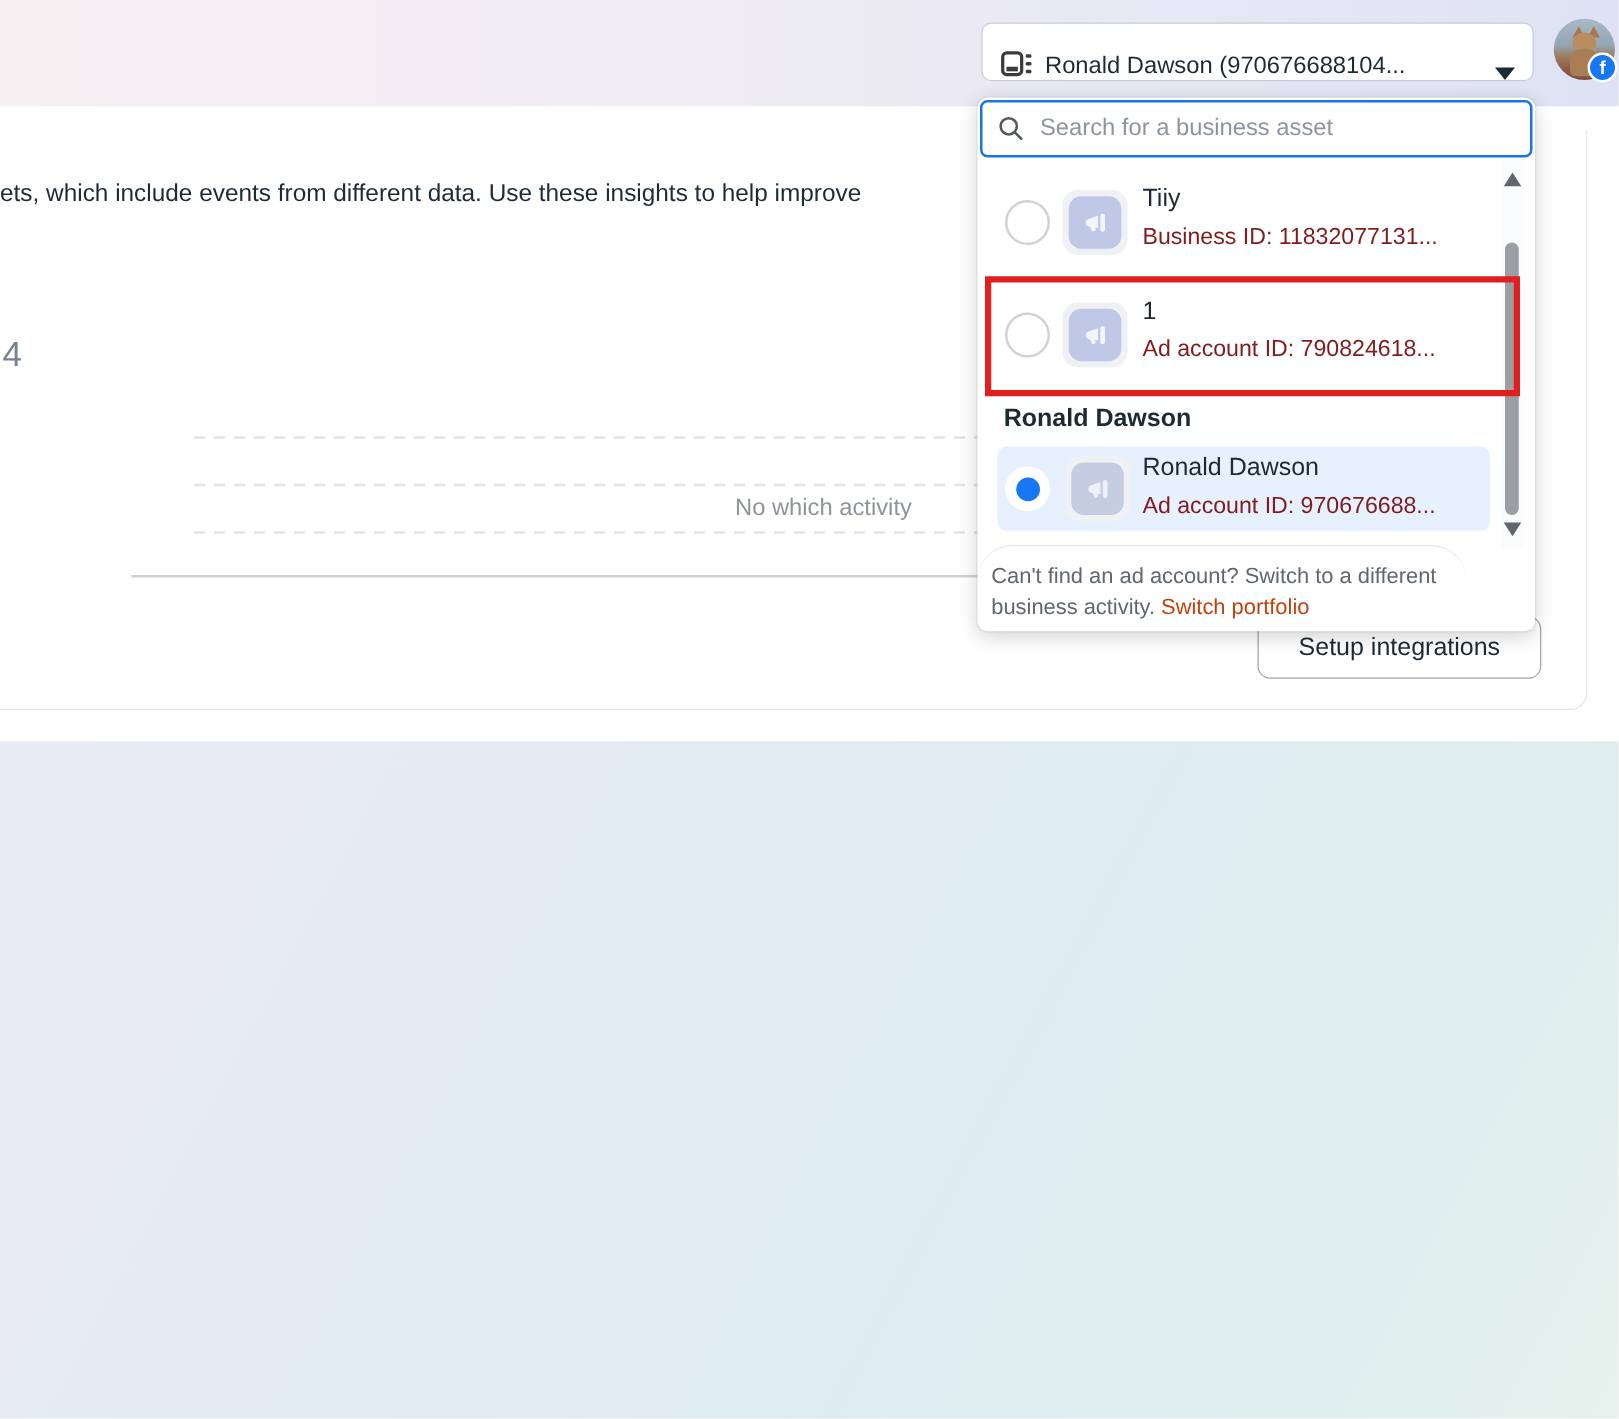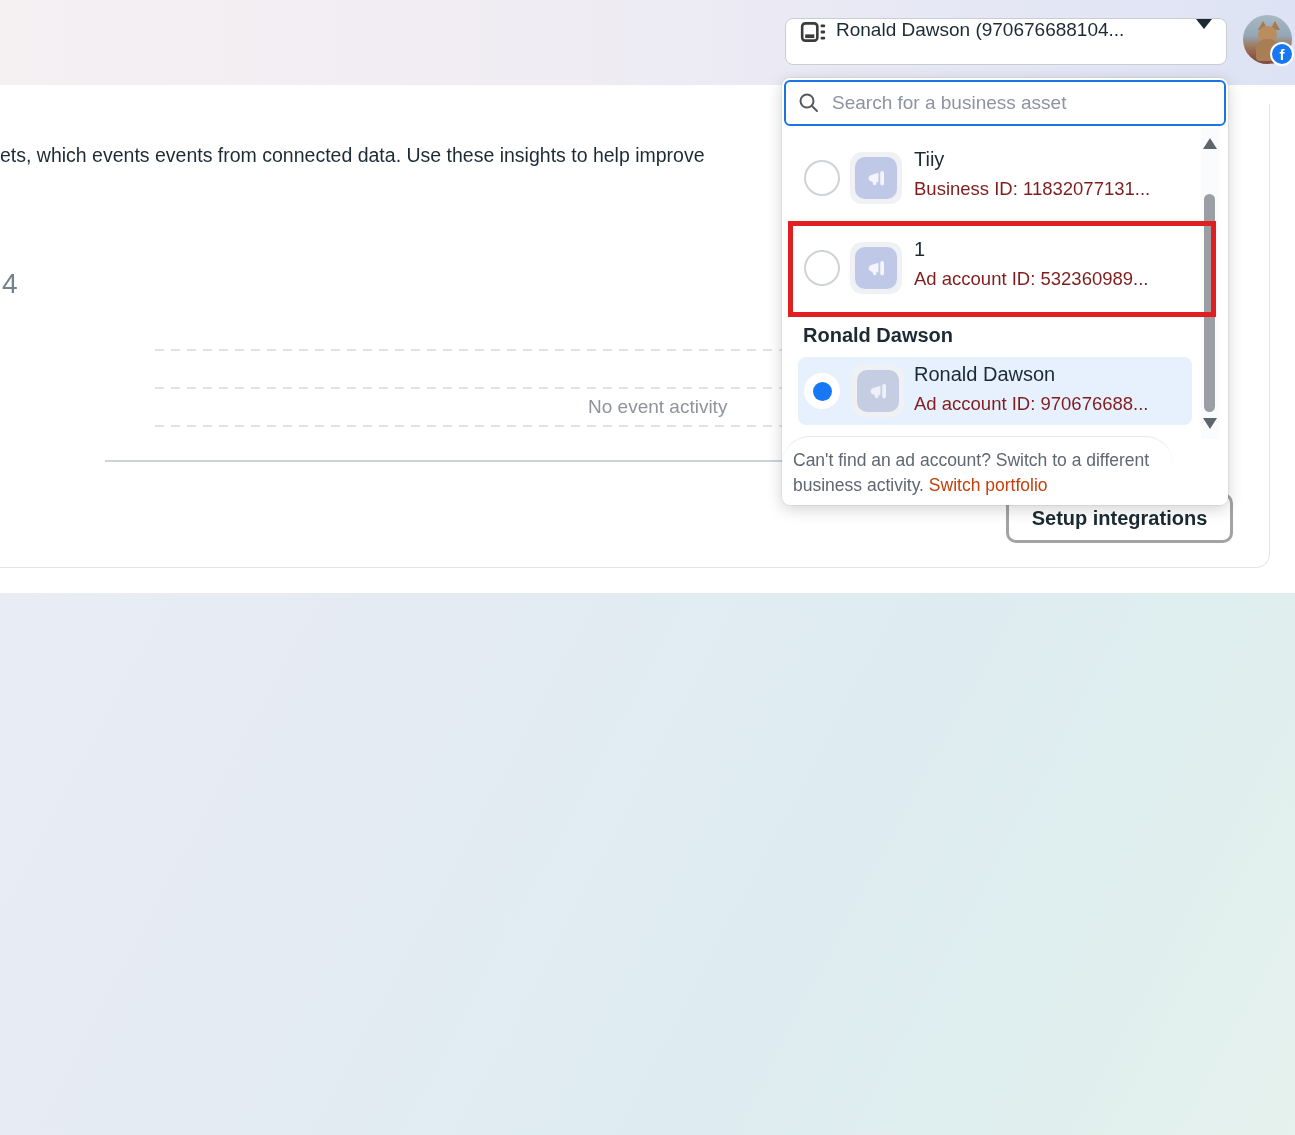--- a/index.html
+++ b/index.html
@@ -21,28 +21,28 @@
   .description { position:absolute; left:0; top:142px; width:782px; z-index:3;
     font-size:19.5px; line-height:26px; color:#1d2b34; white-space:nowrap; overflow:hidden; }
   .axis-metric { position:absolute; left:2px; top:268px; z-index:3; font-size:28px; color:#76828c; }
   .dash-line { position:absolute; left:155px; width:1063px; height:2px; z-index:3;
     background:repeating-linear-gradient(90deg,#e1e3e7 0 9px,transparent 9px 16px); }
   .dash-1 { top:349px; } .dash-2 { top:387px; } .dash-3 { top:425px; }
   .axis-line { position:absolute; left:105px; top:460px; width:1113px; height:2px; background:#cfd2d6; z-index:3; }
   .empty-state { position:absolute; left:588px; top:396px; z-index:3; font-size:19px; color:#8f949c; }
 
   .setup-btn { position:absolute; left:1006px; top:493px; width:227px; height:50px; z-index:5;
-    background:#fff; border:3px solid #a3a3a3; border-radius:10px;
-    font-size:20px; font-weight:700; color:#1c2b33;
+    background:#fff; border:1px solid #a3a3a3; border-radius:10px;
+    font-size:20px; font-weight:400; color:#1c2b33;
     display:flex; align-items:center; justify-content:center; cursor:pointer; }
 
   
   .trigger { position:absolute; left:785px; top:18px; width:442px; height:47px; z-index:15;
     background:#fff; border:1px solid #c9cdd3; border-radius:8px;
-    display:flex; align-items:flex-start; padding:0 14px; cursor:pointer; }
+    display:flex; align-items:flex-end; padding:0 14px; cursor:pointer; }
   .trigger-label { flex:1; margin-left:10px; font-size:19px; color:#1c2b33;
     white-space:nowrap; overflow:hidden; }
   .caret-down { width:0; height:0; border-left:8px solid transparent; border-right:8px solid transparent;
     border-top:10px solid #1c2b33; margin-left:8px; }
 
   .avatar { position:absolute; left:1243px; top:15px; width:49px; height:49px; border-radius:50%;
     z-index:15; cursor:pointer;
     background:linear-gradient(180deg,#a9b8c4 0%,#94a7b5 42%,#9d7c61 62%,#8e5545 85%,#7e4a42 100%); }
   .avatar-inner { position:absolute; inset:0; border-radius:50%; overflow:hidden; }
   .cat-ear-l,.cat-ear-r { position:absolute; top:6px; width:0; height:0;
@@ -113,27 +113,27 @@
   .highlight-box { position:absolute; left:788px; top:221px; width:428px; height:96px; z-index:40;
     border:5px solid #e02020; pointer-events:none; }
 </style>
 </head>
 <body>
 
 <div class="top-band"></div>
 <div class="bottom-gradient"></div>
 <div class="card-outline"></div>
 
-<div class="description">ets, which events events from connected data. Use these insights to help improve</div>
+<div class="description">ets, which include events from different data. Use these insights to help improve</div>
 <div class="axis-metric">4</div>
 <div class="dash-line dash-1"></div>
 <div class="dash-line dash-2"></div>
 <div class="dash-line dash-3"></div>
 <div class="axis-line"></div>
-<div class="empty-state">No event activity</div>
+<div class="empty-state">No which activity</div>
 
 <button class="setup-btn">Setup integrations</button>
 
 <div class="trigger">
   <span style="display:flex;">
     <svg width="26" height="26" viewBox="0 0 24 24">
       <rect x="2" y="4" width="14" height="16" rx="3" fill="none" stroke="#3a3b3c" stroke-width="2.4"></rect>
       <rect x="4.8" y="14.2" width="8.4" height="3.4" fill="#3a3b3c"></rect>
       <rect x="19" y="5" width="4.2" height="2.6" rx="1" fill="#3a3b3c"></rect>
       <rect x="19" y="10.7" width="4.2" height="2.6" rx="1" fill="#3a3b3c"></rect>
@@ -182,21 +182,21 @@
     <div class="radio"></div>
     <div class="tile">
       <div class="tile-inner">
         <svg width="25" height="25" viewBox="0 0 24 24" fill="#f3f5fb">
           <path d="M13.8 6.4 7 8.6c-1.6.5-2.6 1.7-2.6 3.1s1 2.6 2.6 3.1l1 .3.9 2.6c.2.6.9.9 1.5.7l.9-.3c.6-.2.9-.9.7-1.5l-.5-1.5 2.3.7z"></path>
           <rect x="15.6" y="4.8" width="3.6" height="13.8" rx="1.8"></rect>
         </svg>
       </div>
     </div>
     <div class="row-title">1</div>
-    <div class="row-sub">Ad account ID: 532360989...</div>
+    <div class="row-sub">Ad account ID: 790824618...</div>
   </div>
 
   <div class="section-header">Ronald Dawson</div>
 
   <div class="row-selected">
     <div class="radio radio-checked">
       <div class="radio-dot"></div>
     </div>
     <div class="tile">
       <div class="tile-inner muted">

